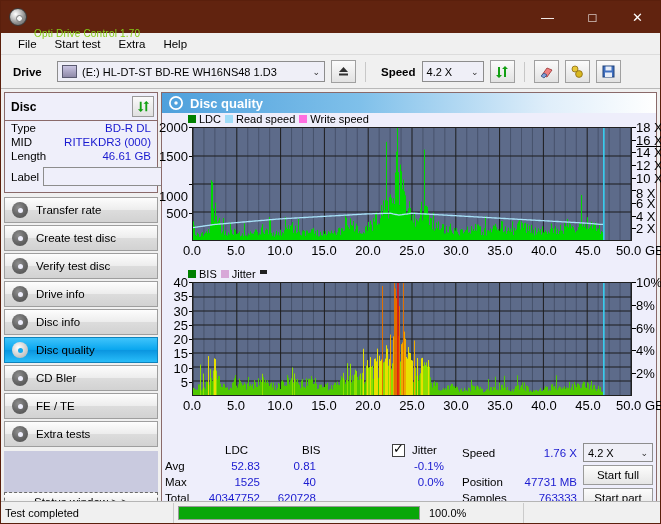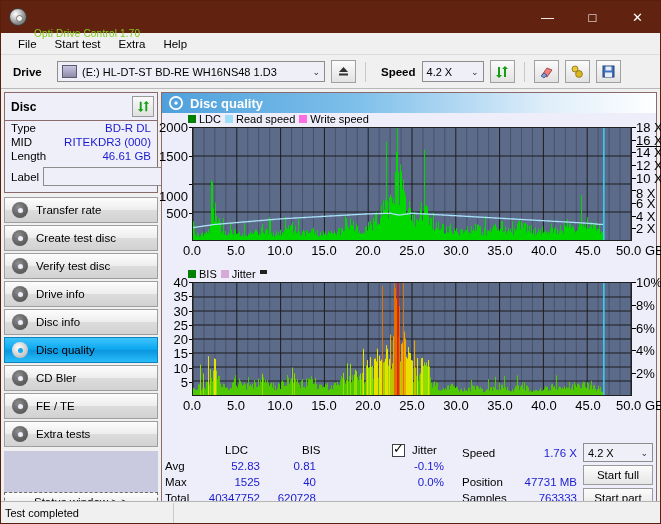--- a/index.html
+++ b/index.html
@@ -1417,14 +1417,20 @@
           </div>
           <div class="btn" style="left:421px;top:24px;width:70px;height:20px;">Start full</div>
           <div class="btn" style="left:421px;top:47px;width:70px;height:20px;">Start part</div>
         </div>
       </div>
     </div>
   </div>
 
   <div id="statusbar">
     <div class="sb-cell" id="sb-msg">Test completed</div>
+    <div class="sb-cell" id="sb-progwrap">
+      <div id="sb-progtrack">
+        <div id="sb-progfill" style="width: 100%;"></div>
+      </div>
+      <div id="sb-pct">100.0%</div>
+    </div>
   </div>
 </div>
 
 </body></html>

